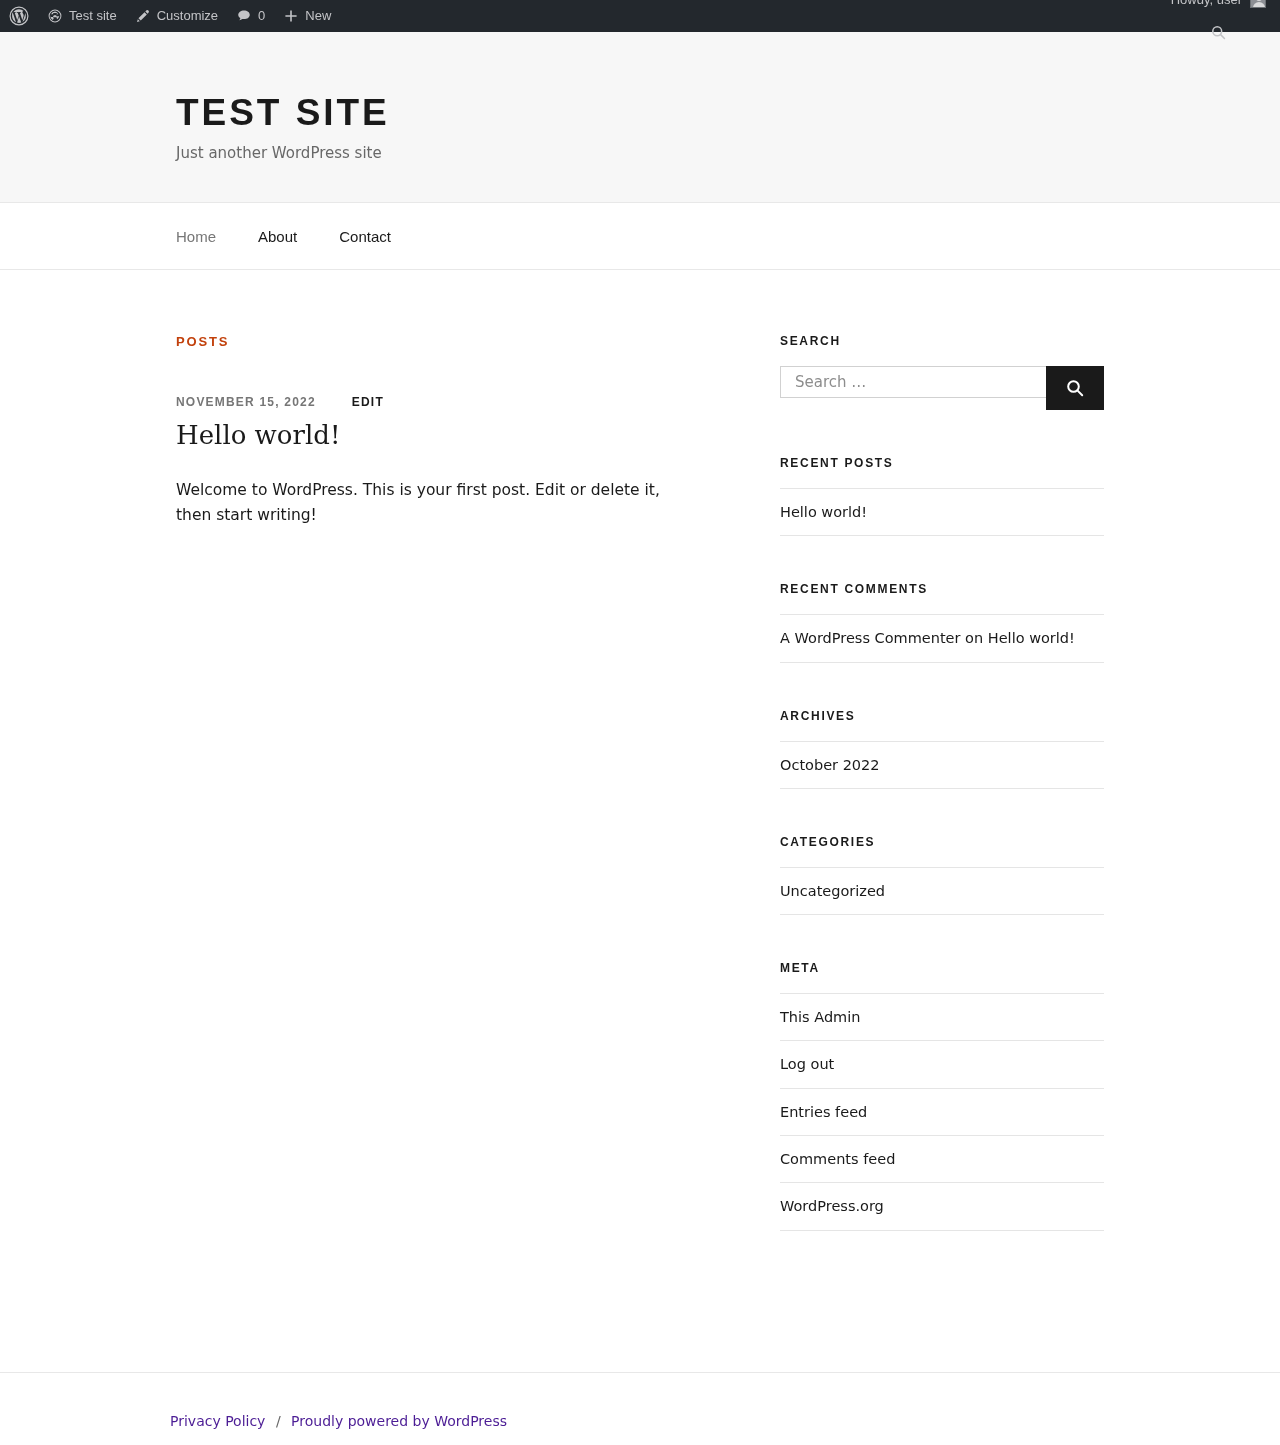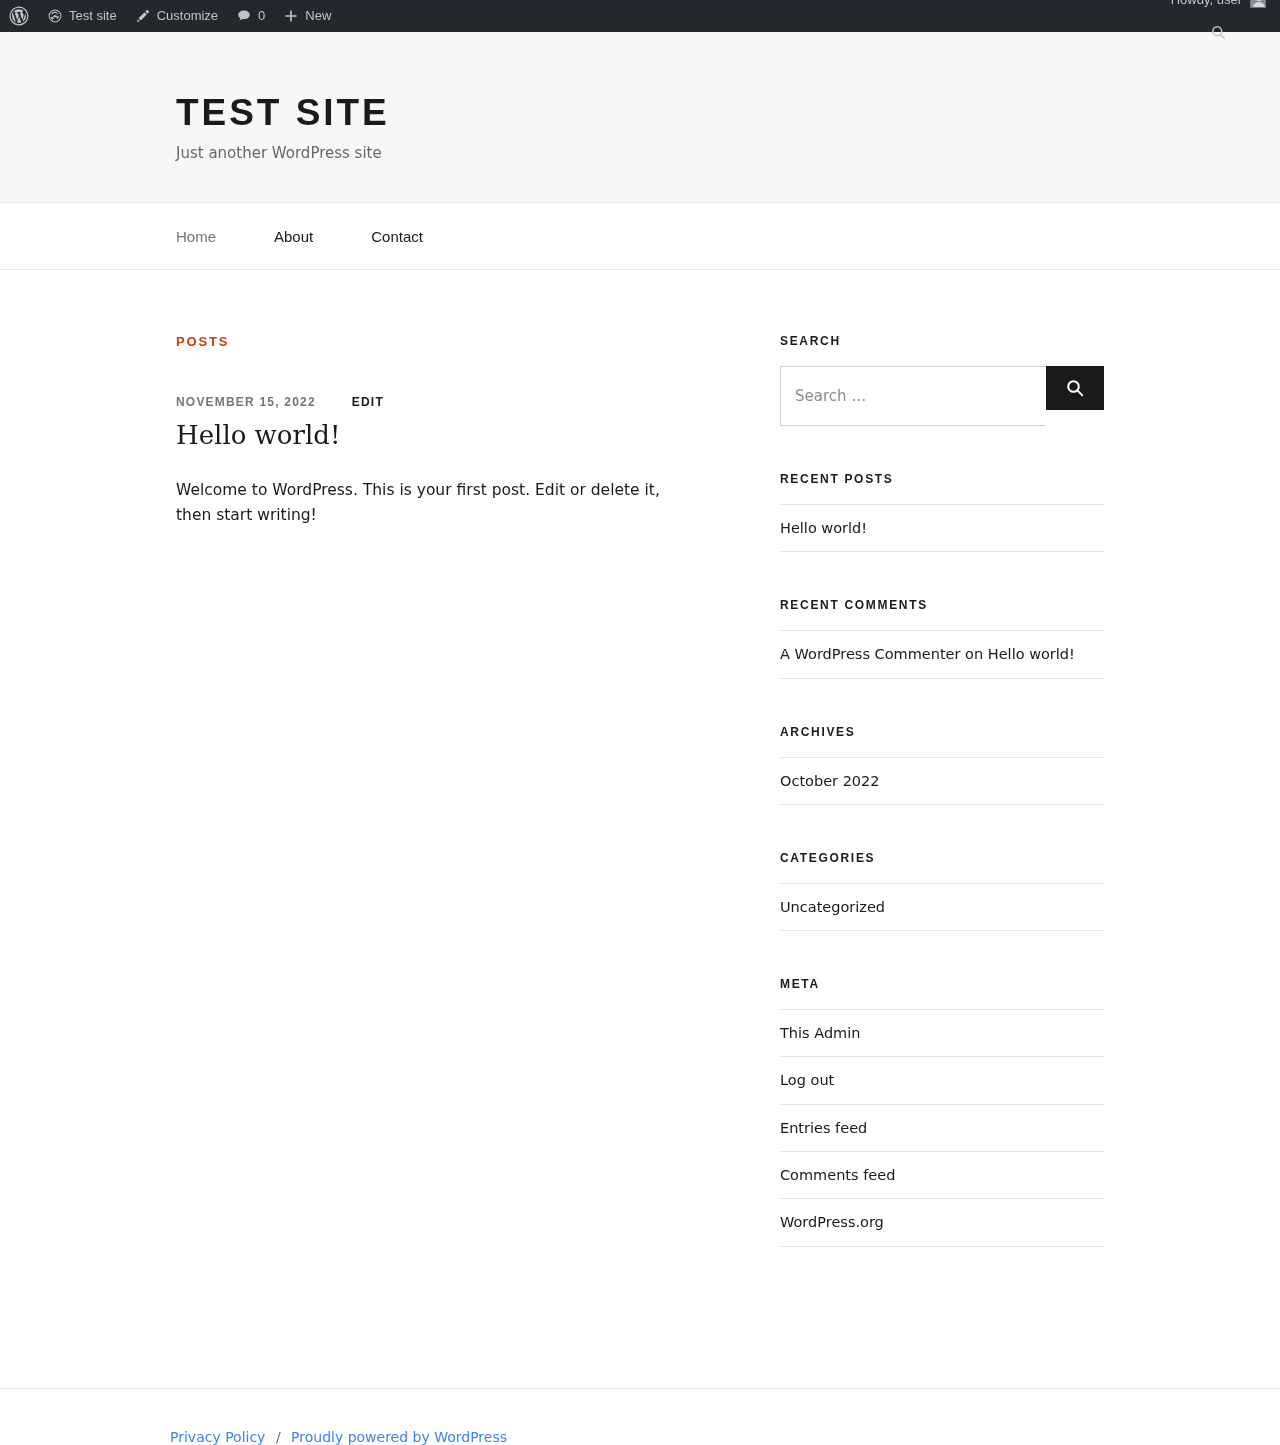--- a/index.html
+++ b/index.html
@@ -105,21 +105,21 @@
     background: #fff;
     border-bottom: 1px solid #e8e8e8;
   }
   .nav-inner {
     width: 1104px;
     margin: 0 auto;
     padding: 0 88px;
     display: flex;
     align-items: center;
     height: 66px;
-    gap: 58px;
+    gap: 42px;
   }
   .nav-link {
     font-size: 15px;
     color: #1a1a1a;
     text-decoration: none;
     font-weight: 400;
     cursor: pointer;
   }
   .nav-link.current { color: #767676; font-weight: 400; }
 
@@ -179,21 +179,21 @@
     font-size: 12px;
     font-weight: 700;
     letter-spacing: 0.14em;
     text-transform: uppercase;
     color: #1a1a1a;
     margin: 0 0 18px 0;
   }
   .search-row { display: flex; }
   .search-input {
     flex: 1;
-    height: 60px;
+    height: 32px;
     border: 1px solid #d1d1d1;
     border-right: none;
     padding: 0 14px;
     font-size: 15px;
     color: #686868;
     font-family: "DejaVu Sans", sans-serif;
     background: #fff;
     outline: none;
   }
   .search-input::placeholder { color: #8d8d8d; }
@@ -227,21 +227,21 @@
     padding: 40px 0 50px 0;
   }
   .footer-inner {
     width: 1104px;
     margin: 0 auto;
     padding: 0 82px;
     font-size: 14px;
     color: #686868;
     font-family: "DejaVu Sans", sans-serif;
   }
-  .footer-inner a { color: #3b82f6; text-decoration: none; cursor: pointer; }
+  .footer-inner a { color: #4c1d95; text-decoration: none; cursor: pointer; }
   .sep { margin: 0 6px; }
 </style>
 </head>
 <body>
 
 <div class="adminbar">
   <a class="ab-item ab-logo">
     <span>
       <svg class="icn" width="20" height="20" viewBox="0 0 20 20" fill="#c3c4c7" aria-hidden="true">
         <path d="M10 .5A9.5 9.5 0 1 0 19.5 10 9.51 9.51 0 0 0 10 .5Zm0 1.2a8.3 8.3 0 0 1 8.3 8.3 8.3 8.3 0 0 1-8.3 8.3A8.3 8.3 0 0 1 1.7 10 8.3 8.3 0 0 1 10 1.7Zm-6.9 8.3c0 2.73 1.59 5.09 3.89 6.2L3.69 6.2A6.84 6.84 0 0 0 3.1 10Zm11.54-.35c0-.85-.31-1.44-.57-1.9-.35-.57-.68-1.05-.68-1.62 0-.63.48-1.22 1.16-1.22h.09A6.86 6.86 0 0 0 10 3.13a6.87 6.87 0 0 0-5.74 3.08h.37c.72 0 1.84-.09 1.84-.09.37-.02.42.52.04.57 0 0-.37.04-.79.06l2.51 7.47 1.51-4.53-1.08-2.94c-.37-.02-.72-.06-.72-.06-.37-.02-.33-.59.04-.57 0 0 1.14.09 1.82.09.72 0 1.84-.09 1.84-.09.37-.02.42.52.04.57 0 0-.37.04-.79.06l2.49 7.41.69-2.3c.3-.96.53-1.65.53-2.24Zm-4.52.95-2.07 6.01a6.9 6.9 0 0 0 4.24-.11.6.6 0 0 1-.05-.09l-2.12-5.81Zm5.91-3.9c.03.22.05.46.05.71 0 .7-.13 1.49-.53 2.48l-2.11 6.1a6.87 6.87 0 0 0 2.59-9.29Z"></path>

